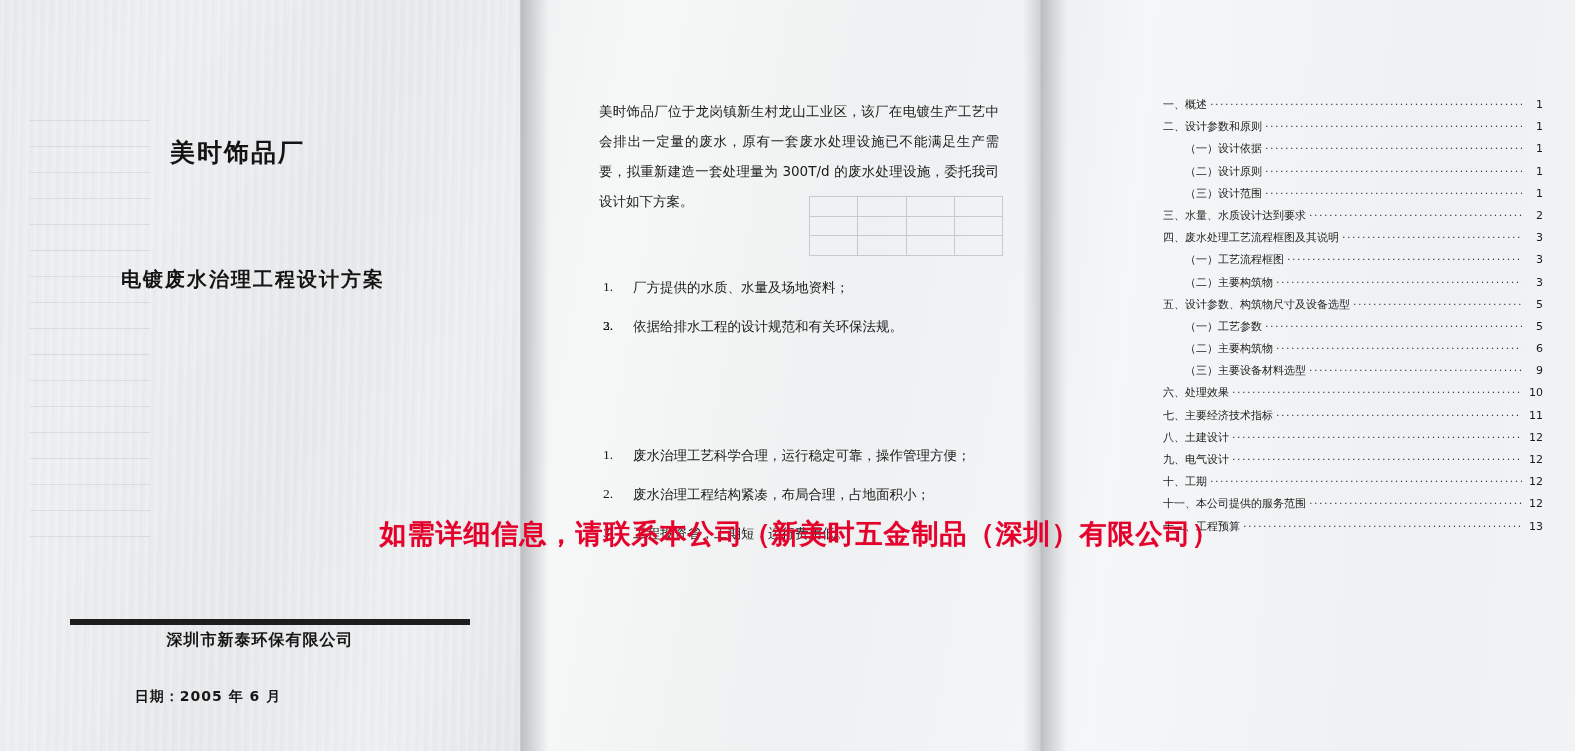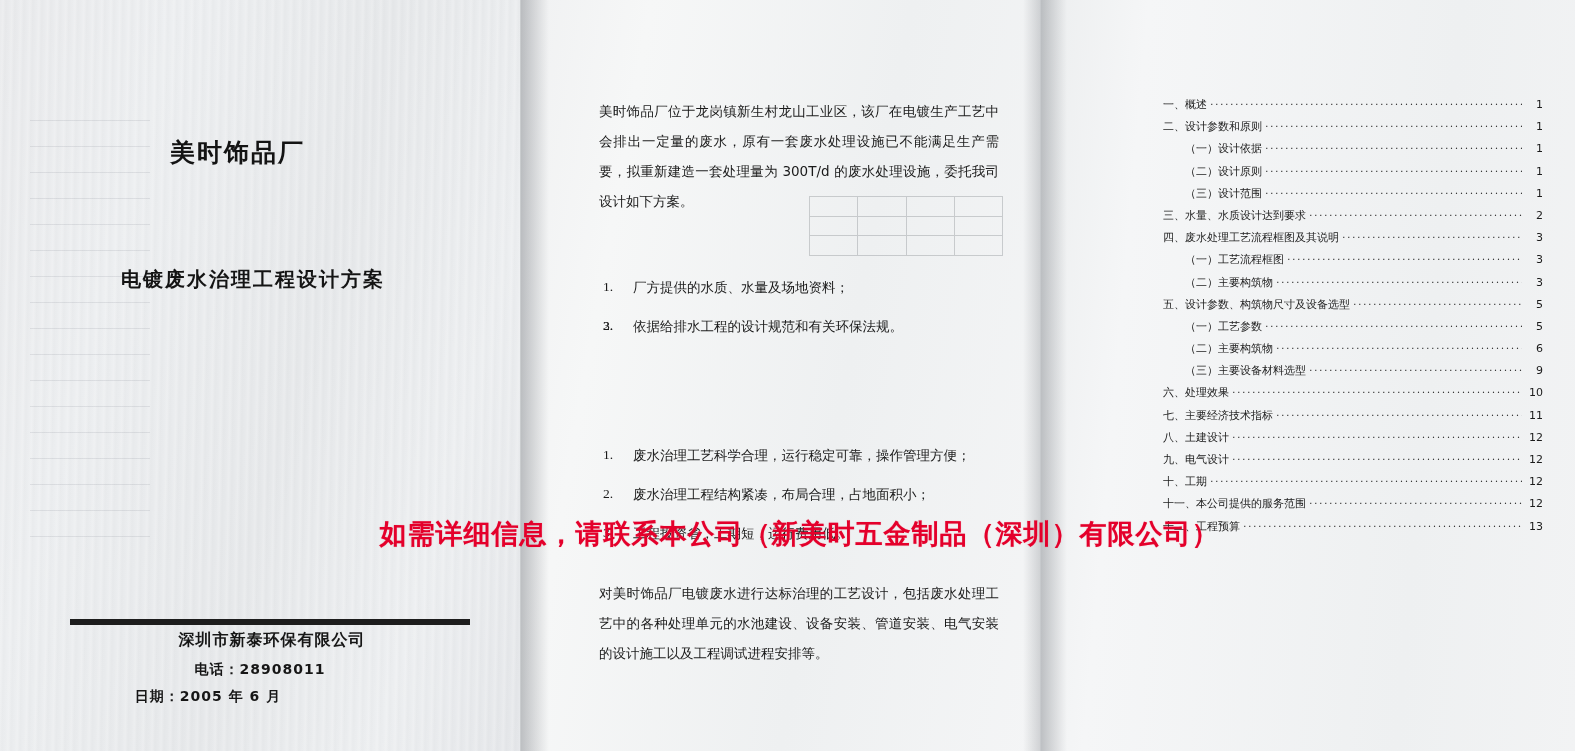--- a/index.html
+++ b/index.html
@@ -82,21 +82,20 @@
     position: absolute;
     left: 0;
     top: 630px;
     width: 520px;
     text-align: center;
     font-size: 16px;
     font-weight: bold;
     color: #161616;
     font-family: "DejaVu Sans", sans-serif;
     letter-spacing: 1px;
-    padding-left: 12px;
   }
   .cover-phone {
     position: absolute;
     left: 0;
     top: 661px;
     width: 520px;
     text-align: center;
     font-size: 14px;
     font-weight: bold;
     color: #161616;
@@ -260,21 +259,20 @@
 </head>
 <body>
 
 <div class="scan-strip" id="page-cover">
   <div class="noise"></div>
   <div class="faint-lines"></div>
   <div class="cover-title">美时饰品厂</div>
   <div class="cover-subtitle">电镀废水治理工程设计方案</div>
   <div class="cover-rule"></div>
   <div class="cover-company">深圳市新泰环保有限公司</div>
-  <div class="cover-phone">电话：28908011</div>
   <div class="cover-date">日期：2005 年 6 月</div>
 </div>
 
 <div class="scan-strip" id="page-intro">
   <div class="edge-shadow"></div>
   <div class="edge-shadow-r"></div>
 
   <div class="para" id="intro-para">美时饰品厂位于龙岗镇新生村龙山工业区，该厂在电镀生产工艺中会排出一定量的废水，原有一套废水处理设施已不能满足生产需要，拟重新建造一套处理量为 300T/d 的废水处理设施，委托我司设计如下方案。</div>
 
   <div class="ghost-table">
@@ -303,21 +301,20 @@
     <li><span class="num">2.</span></li>
     <li><span class="num">3.</span><span>依据给排水工程的设计规范和有关环保法规。</span></li>
   </ul>
 
   <ul class="numlist" id="principle-list">
     <li><span class="num">1.</span><span>废水治理工艺科学合理，运行稳定可靠，操作管理方便；</span></li>
     <li><span class="num">2.</span><span>废水治理工程结构紧凑，布局合理，占地面积小；</span></li>
     <li><span class="num">3.</span><span>工程投资省，工期短，运行费用低。</span></li>
   </ul>
 
-  <div class="para" id="closing-para">对美时饰品厂电镀废水进行达标治理的工艺设计，包括废水处理工艺中的各种处理单元的水池建设、设备安装、管道安装、电气安装的设计施工以及工程调试进程安排等。</div>
 </div>
 
 <div class="scan-strip" id="page-toc">
   <div class="edge-shadow"></div>
   <div class="toc" id="toc-list">
       <div class="toc-row">
         <span class="t-label">一、概述</span>
         <span class="t-dots"></span>
         <span class="t-page">1</span>
       </div>

